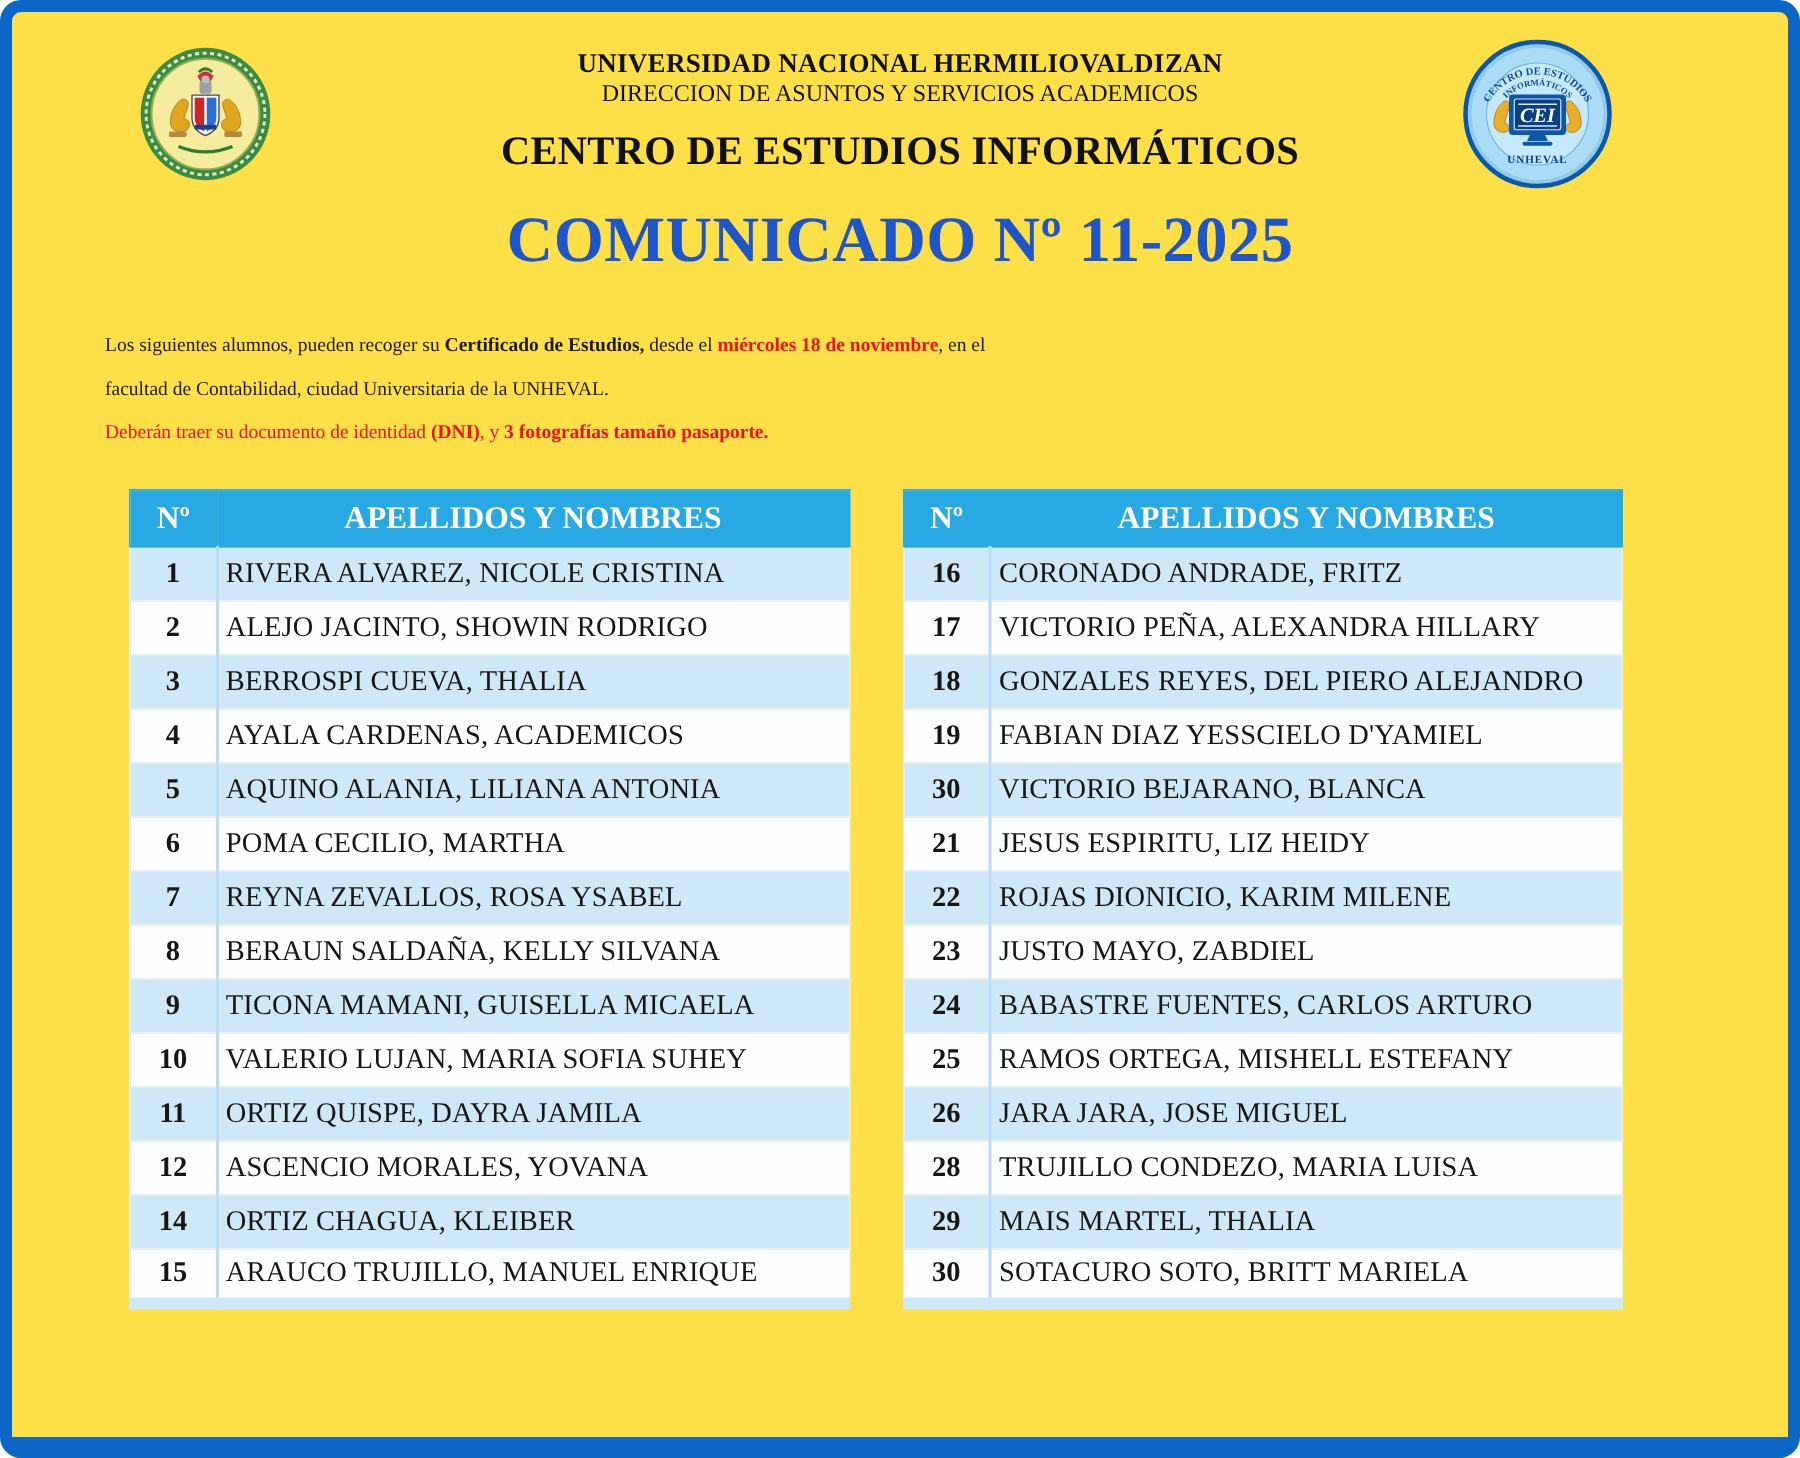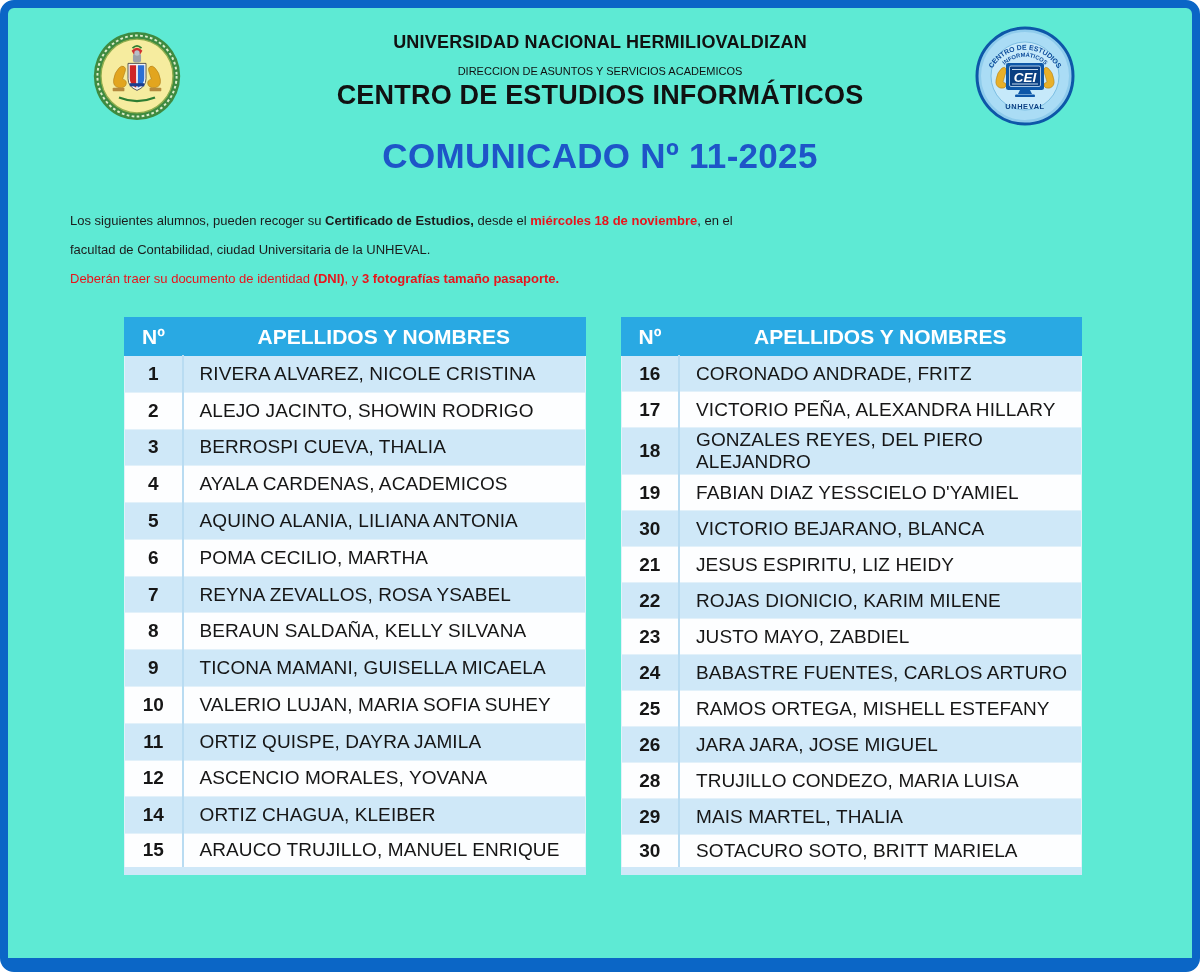--- a/index.html
+++ b/index.html
@@ -4,66 +4,67 @@
 <style>
   * { box-sizing: border-box; }
   html,body { margin:0; padding:0; background:#ffffff; }
   body { font-family:"Liberation Sans", sans-serif; }
 
   .page {
     width:1200px; height:972px;
     border:8px solid #0b66c6;
     border-bottom-width:14px;
     border-radius:14px;
-    background:#5eead4;
+    background:#fde047;
     position:relative;
     overflow:hidden;
+    font-family:Liberation Serif, serif;
   }
 
   
   .header { position:relative; height:112px; padding-top:24px; }
   .logo-left  { position:absolute; left:84px;  top:22px; width:90px;  height:92px; }
   .logo-right { position:absolute; right:116px; top:18px; width:102px; height:100px; }
   .header-text { text-align:center; color:#111; }
   .hline1 { font-weight:bold; font-size:18px; letter-spacing:.2px; }
-  .hline2 { font-size:11px; margin-top:12px; }
-  .hline3 { font-weight:bold; font-size:27px; margin-top:3px; letter-spacing:.2px; }
+  .hline2 { font-size:16px; margin-top:1px; }
+  .hline3 { font-weight:bold; font-size:27px; margin-top:13px; letter-spacing:.2px; }
 
   .title {
     text-align:center;
     color:#1e55c8;
     font-weight:bold;
-    font-size:35px;
+    font-size:43px;
     margin-top:16px;
     letter-spacing:.3px;
   }
 
   
   .notice { margin:30px 58px 0 62px; font-size:13px; line-height:29px; color:#1c1c1c; }
   .notice .line { white-space:nowrap; }
   .b   { font-weight:bold; }
   .red { color:#e8141c; }
 
   
-  .tables { display:flex; margin:24px 110px 0 116px; gap:35px; }
+  .tables { display:flex; margin:24px 110px 0 78px; gap:35px; }
   .roster { border-collapse:collapse; flex:1; border-bottom:8px solid #cfe8f8; }
   .roster th {
     background:#29a9e3; color:#ffffff;
     font-size:21px; font-weight:bold;
     height:38px; text-align:center;
     border:1px solid #29a9e3;
   }
   .roster td {
     height:36px; font-size:19px; color:#161616;
     border:1px solid #e2f1fa;
   }
   .roster tbody tr:nth-child(odd)  td { background:#cfe8f8; }
   .roster tbody tr:nth-child(even) td { background:#fdfeff; }
   .roster td.num { width:58px; text-align:center; font-weight:bold; border-right:2px solid #b9dcf2; }
-  .roster td.nm  { padding-left:16px; letter-spacing:.1px; }
+  .roster td.nm  { padding-left:5px; letter-spacing:.1px; }
 </style>
 </head>
 <body>
 
 <div class="page">
 
   <div class="header">
 
     <svg class="logo-left" viewBox="0 0 100 100">
       <ellipse cx="50" cy="50" rx="48" ry="49" fill="#3e8a40"></ellipse>

